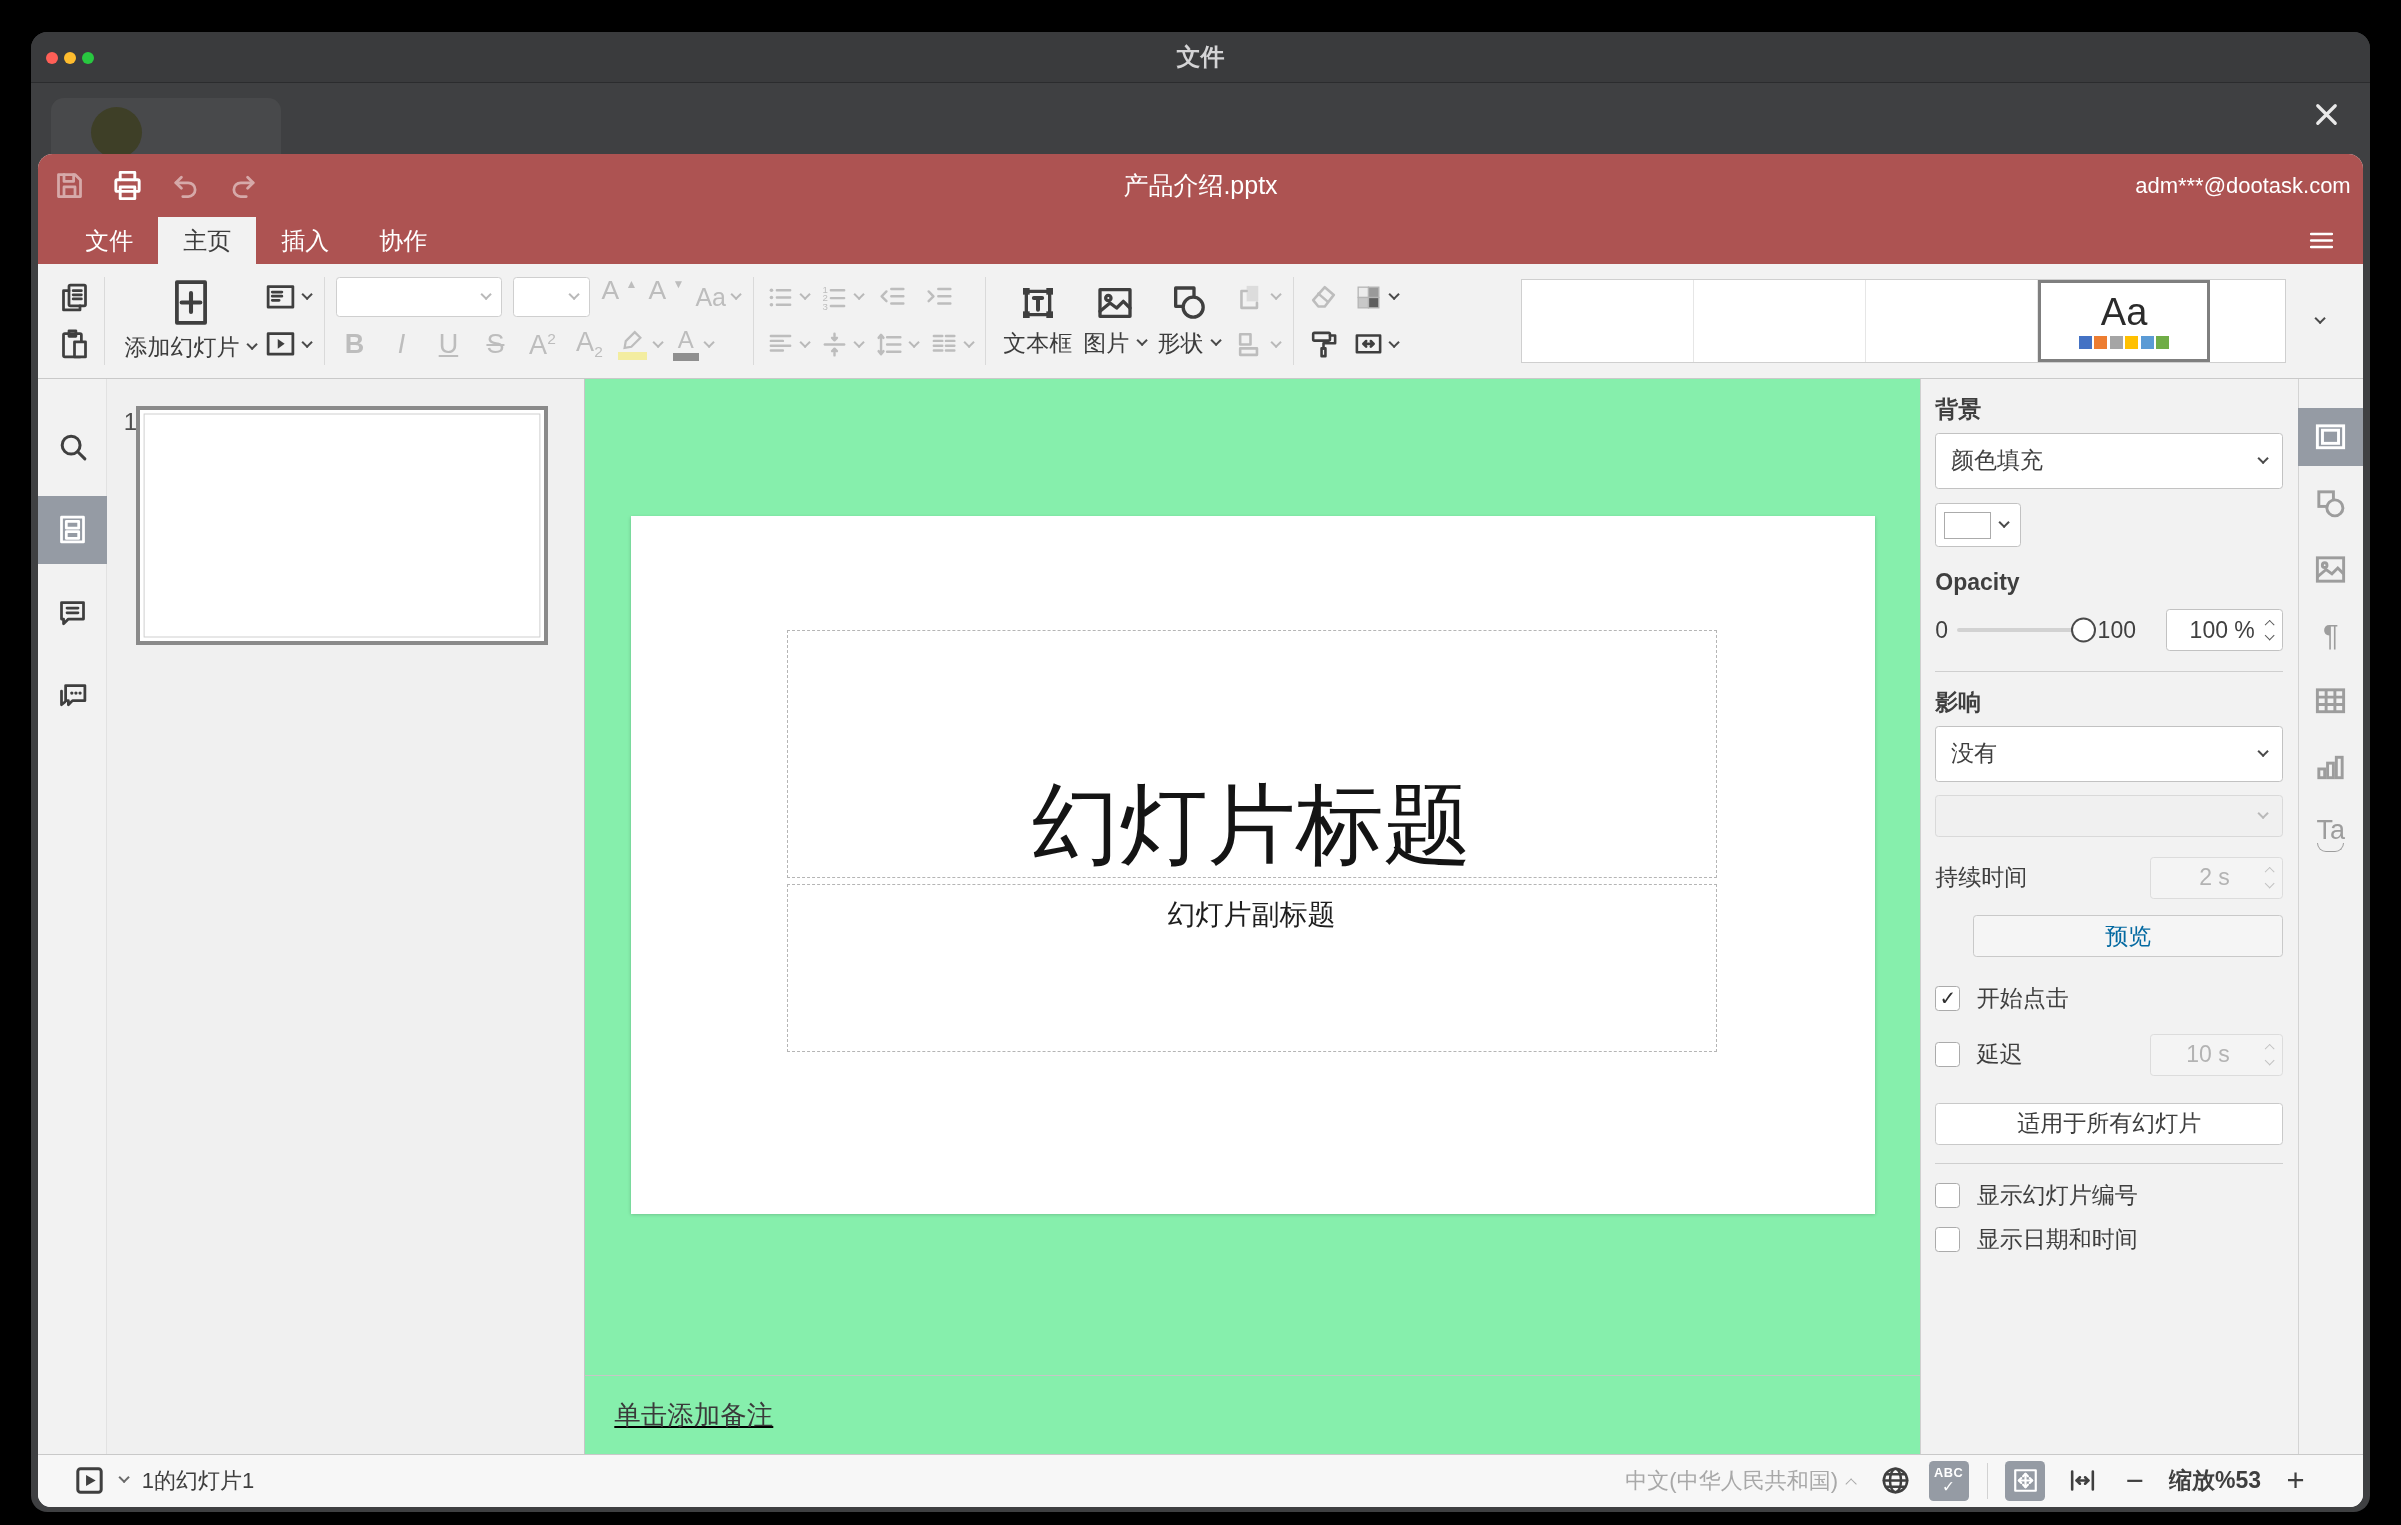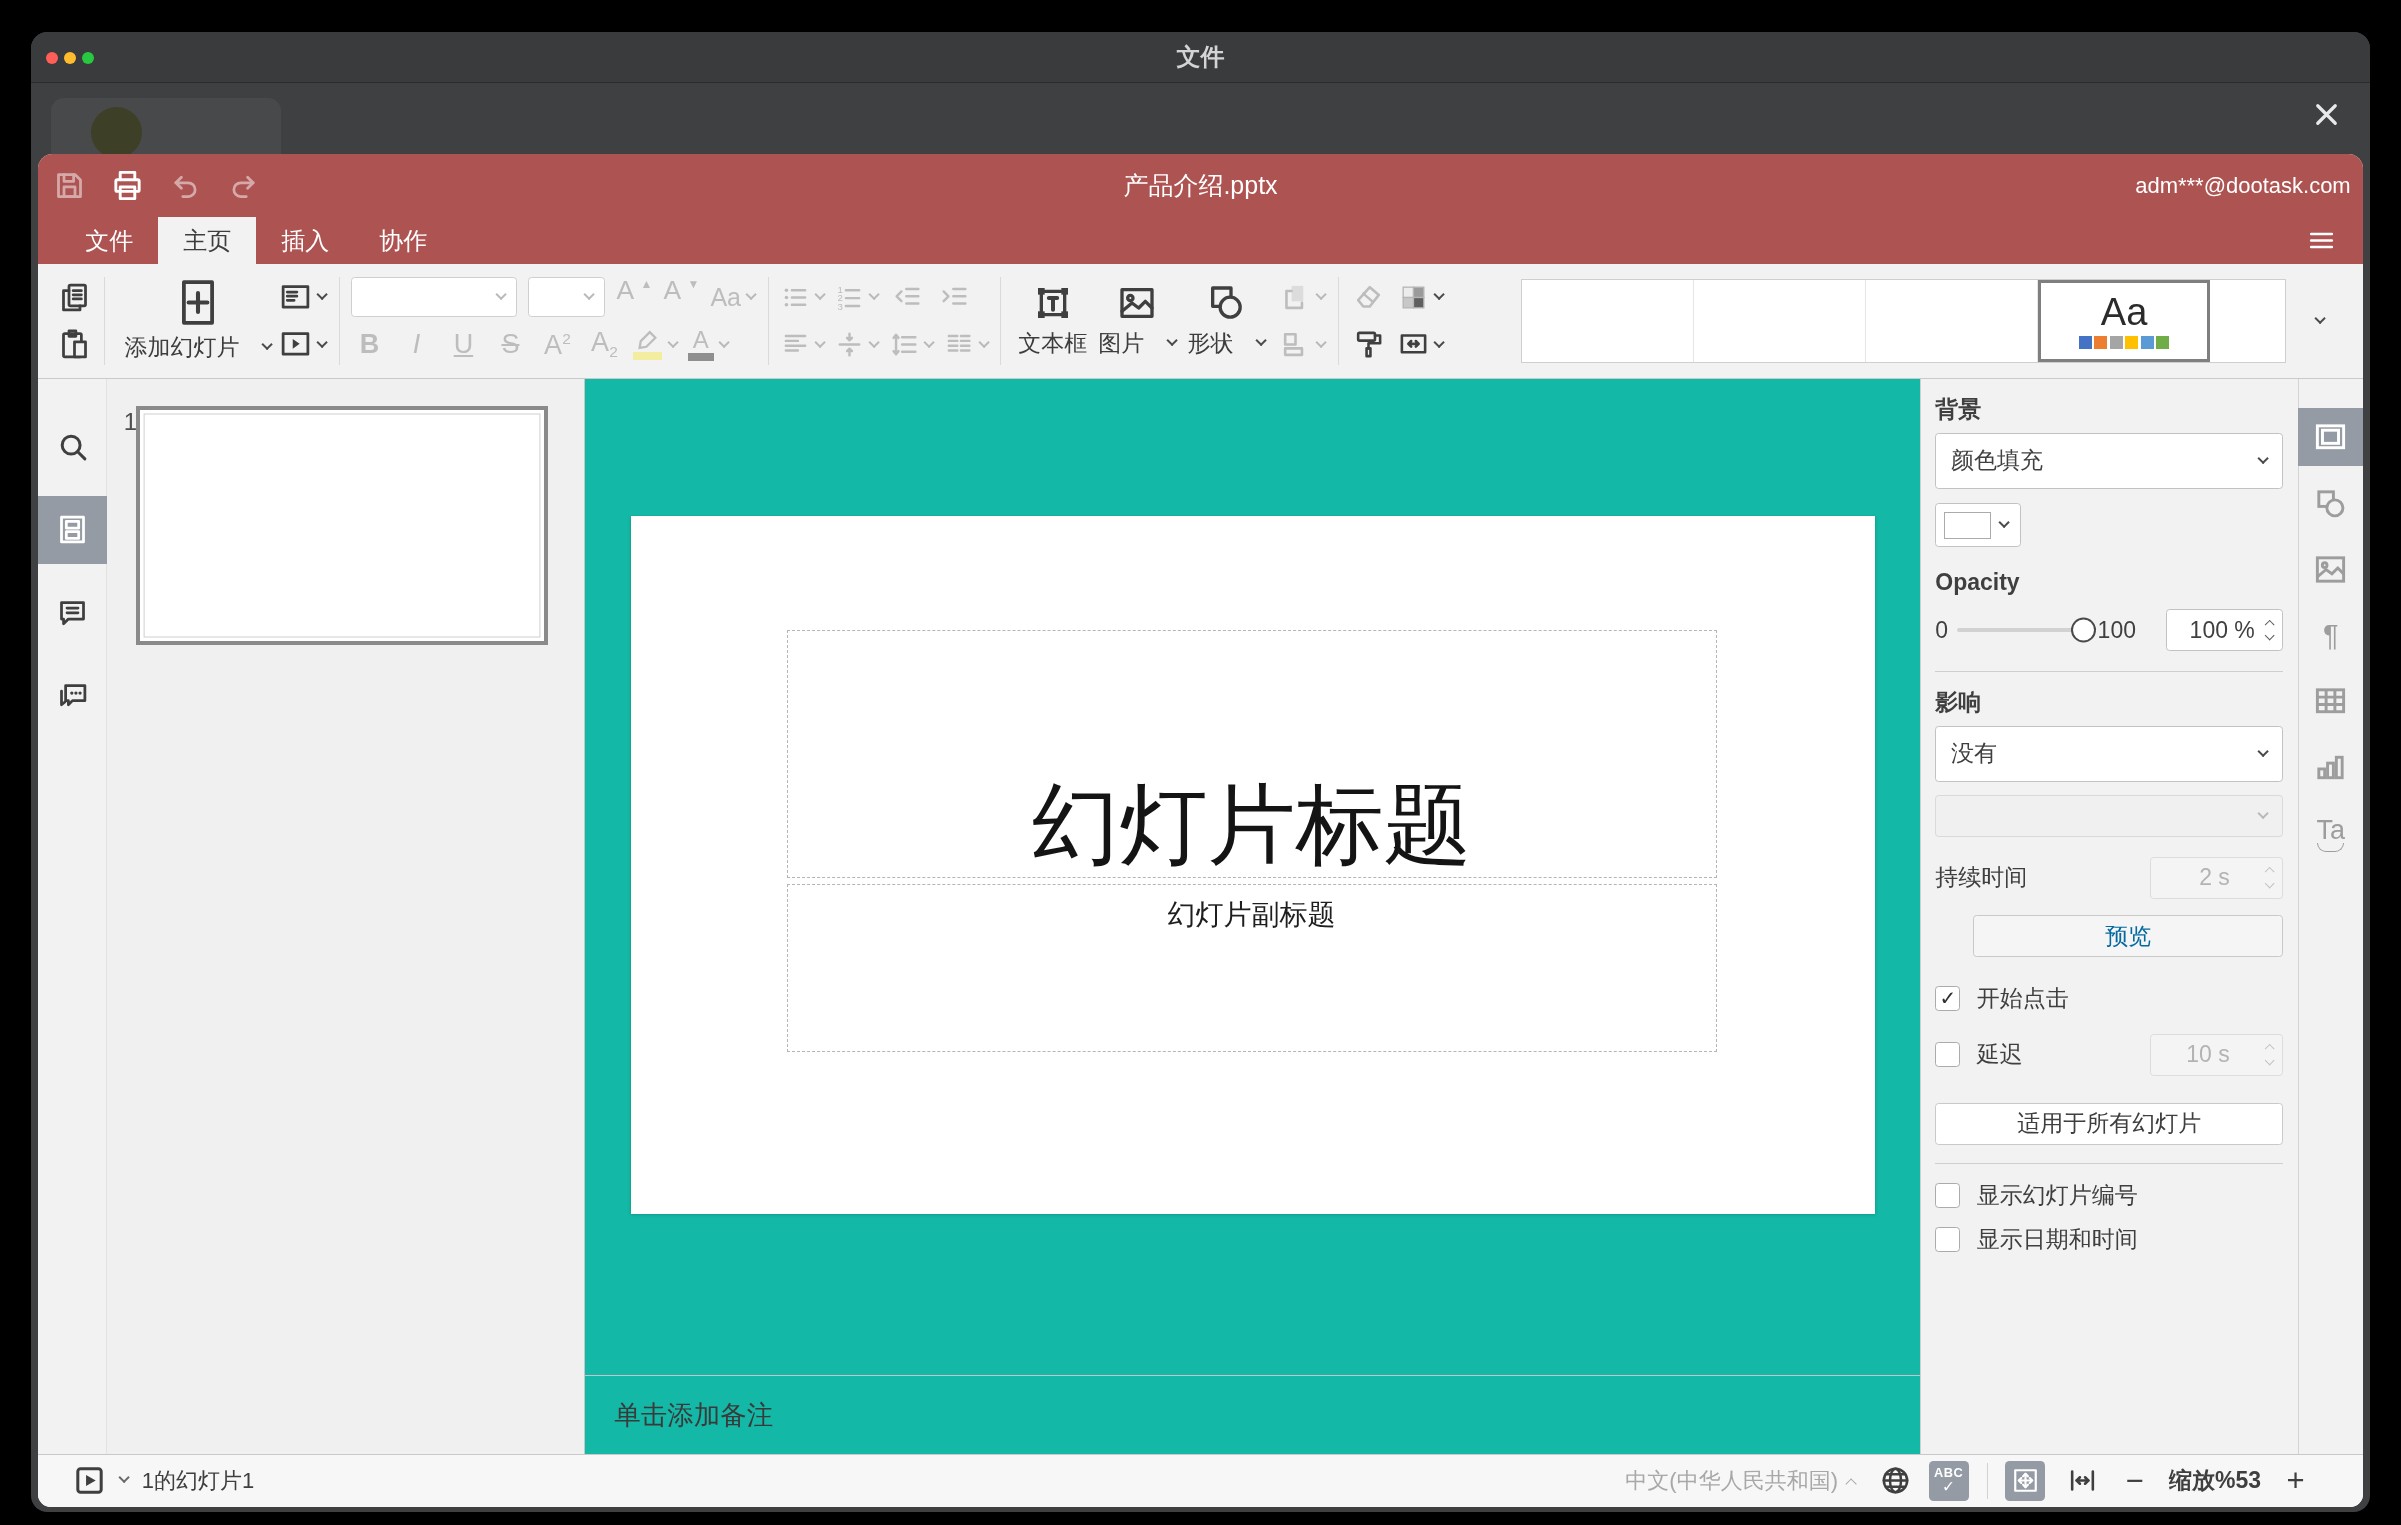--- a/index.html
+++ b/index.html
@@ -52,21 +52,21 @@
   .tbtn { display:flex; align-items:center; justify-content:center; gap:6.4px; min-width:36px; height:40px; cursor:pointer; }
   .glyph { font-size:27px; color:#bdbdbd; line-height:1; }
   .glyph sup,.glyph sub { font-size:15.5px; }
   .combo { width:166px; height:40px; background:#fff; border:0.9px solid #cfcfcf; border-radius:3.6px;
     display:flex; align-items:center; justify-content:flex-end; padding:0 11px; cursor:pointer; }
   .combo.small { width:77px; }
   .chev { width:8.2px; height:8.2px; border:solid #4a4a4a; border-width:0 2.3px 2.3px 0;
     transform:rotate(45deg) translate(-1.8px,-1.8px); display:inline-block; flex:none; }
   .chev.lt { border-color:#b9b9b9; }
   .addslide { display:flex; flex-direction:column; align-items:center; justify-content:center; gap:5.5px; cursor:pointer; padding:0 7.3px; }
-  .tlabel { font-size:23px; color:#3d3d3d; display:flex; align-items:center; gap:24px; }
+  .tlabel { font-size:23px; color:#3d3d3d; display:flex; align-items:center; gap:9px; }
   .ins-col { display:flex; flex-direction:column; align-items:center; justify-content:center; gap:4.6px; cursor:pointer; padding:0 5.5px; }
   .colbar { display:flex; flex-direction:column; align-items:center; }
   .hl-bar { width:29px; height:8.2px; background:#f3eda0; margin-top:0.9px; }
   .fc-bar { width:25.5px; height:8.2px; background:#8f8f8f; margin-top:0.9px; }
   .afont { display:flex; align-items:flex-start; color:#bdbdbd; }
   .afont .base { font-size:26.5px; line-height:1; }
   .afont .tri { font-size:12px; line-height:1; margin-top:0.9px; }
 
   .themes { margin-left:auto; display:flex; align-items:center; gap:14.6px; }
   .gal { width:765px; height:84px; background:#fff; border:0.9px solid #cfcfcf; display:flex; }
@@ -82,21 +82,21 @@
   .main { flex:1; display:flex; min-height:0; }
   .lrail { width:69px; background:#f2f2f2; border-right:0.9px solid #e2e2e2;
     display:flex; flex-direction:column; align-items:center; padding-top:33px; gap:15.5px; flex:none; }
   .lr-item { width:69px; height:68px; display:flex; align-items:center; justify-content:center; cursor:pointer; }
   .lr-item.active { background:#959ba4; }
   .thumbs { width:478px; background:#f0f0f0; border-right:0.9px solid #c6c6c6; position:relative; flex:none; }
   .tnum { position:absolute; left:16.4px; top:29px; font-size:24px; color:#4d4d4d; }
   .tbox { position:absolute; left:29px; top:27px; width:412px; height:239px;
     background:#fff; border:4.6px solid #8a8a8a; box-shadow:inset 0 0 0 3.6px #fff, inset 0 0 0 4.6px #cfcfcf; cursor:pointer; }
 
-  .center { flex:1; display:flex; flex-direction:column; background:#14b8a6; min-width:0; }
+  .center { flex:1; display:flex; flex-direction:column; background:#86efac; min-width:0;text-decoration:underline; }
   .canvas { flex:1; position:relative; overflow:hidden; }
   .slide { position:absolute; left:50%; transform:translateX(-50%); top:137px;
     width:1244px; height:698px; background:#fff; box-shadow:0 0.9px 3.6px rgba(0,0,0,.22); }
   .ph { position:absolute; border:1.8px dashed #b5b5b5; display:flex; justify-content:center; }
   .ph-title { left:156px; top:114px; width:930px; height:248px; align-items:flex-end; }
   .ph-sub   { left:156px; top:368px; width:930px; height:168px; align-items:flex-start; }
   .slide-title { font-size:88px; color:#141414; line-height:1.1; padding-bottom:3.6px; }
   .slide-sub { font-size:28px; color:#1e1e1e; padding-top:11px; }
   .notes { height:79px; border-top:0.9px solid #c6c6c6; display:flex; align-items:center;
     padding-left:29px; font-size:26.5px; color:#3a3a3a; }

